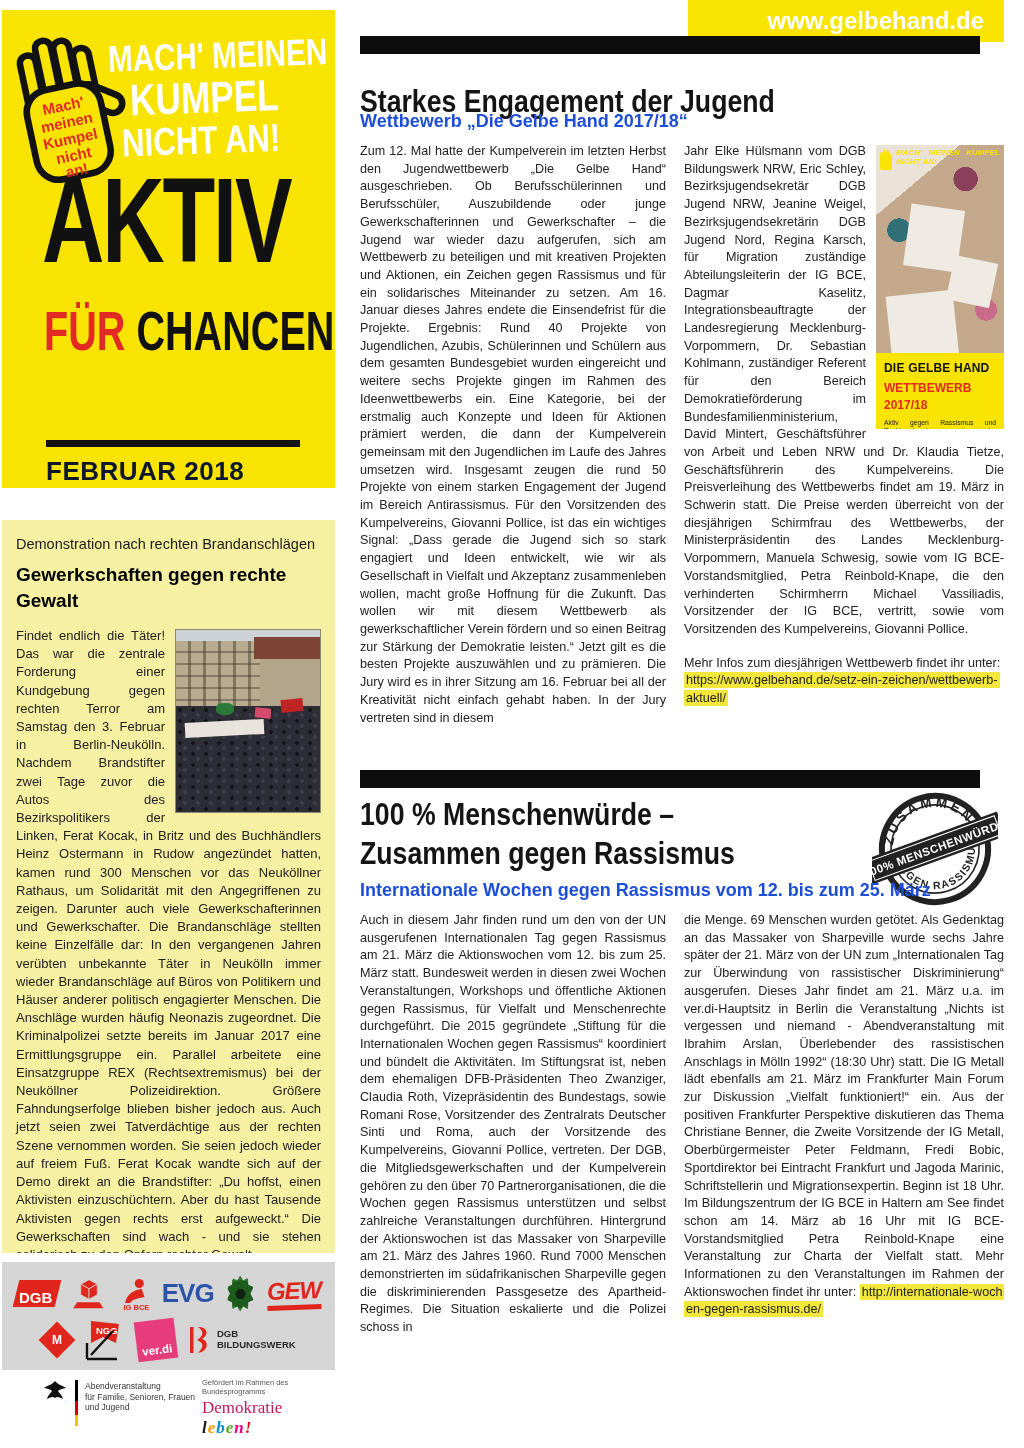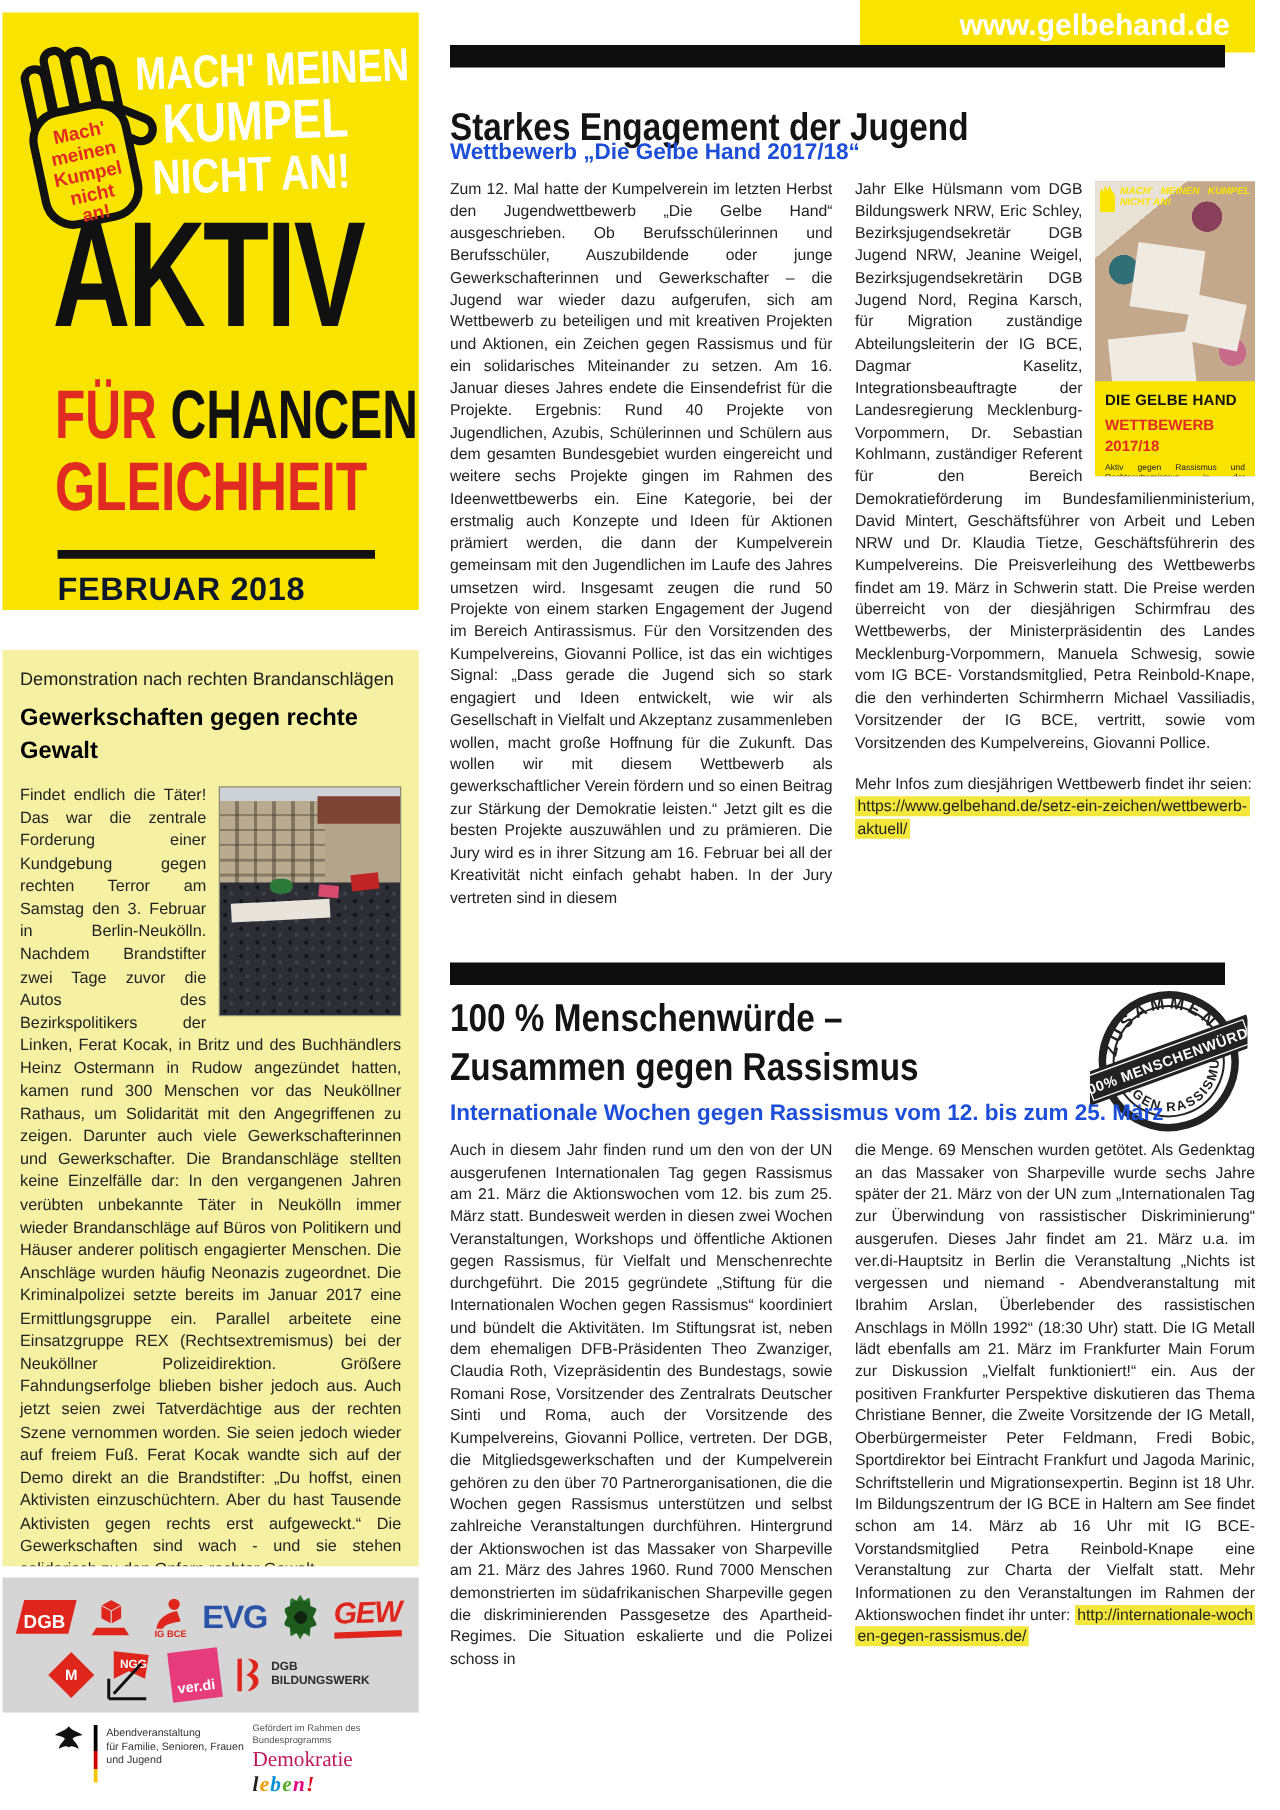--- a/index.html
+++ b/index.html
@@ -92,21 +92,21 @@
   .a2-sub{top:880px;}
   .coltext{font-size:12.6px;line-height:17.7px;text-align:justify;hyphens:auto;color:#222;overflow:hidden;}
   .a1c1{left:360px;top:143px;width:306px;height:620px;}
   .a1c2{left:684px;top:143px;width:320px;height:620px;}
   .a2c1{left:360px;top:912px;width:306px;height:514px;}
   .a2c2{left:684px;top:912px;width:320px;height:522px;}
   .hl{background:#F3E73C;padding:1px 2px;overflow-wrap:anywhere;word-break:break-all;color:#222;text-decoration:none;box-decoration-break:clone;}
   .moreinfo{margin-top:16px;}
 
   
-  .cover{float:right;width:128px;height:236px;margin:2px 0 6px 10px;position:relative;overflow:hidden;
+  .cover{float:right;width:128px;height:284px;margin:2px 0 6px 10px;position:relative;overflow:hidden;
     background:
       radial-gradient(circle 30px at 70% 12%,#8a3f5a 0 40%,transparent 41%),
       radial-gradient(circle 26px at 18% 30%,#2f6f75 0 45%,transparent 46%),
       radial-gradient(circle 24px at 86% 58%,#c86a8a 0 45%,transparent 46%),
       linear-gradient(140deg,#e9e2d6 0 18%,transparent 18%),
       #c3a88c;}
   .cover .sheet{position:absolute;background:#efeae2;}
   .cover .s1{left:24%;top:22%;width:42%;height:22%;transform:rotate(8deg);}
   .cover .s2{left:10%;top:52%;width:52%;height:24%;transform:rotate(-6deg);}
   .cover .s3{left:58%;top:40%;width:34%;height:16%;transform:rotate(12deg);}
@@ -140,21 +140,20 @@
       <text x="56" y="124">Kumpel</text>
       <text x="56" y="142">nicht</text>
       <text x="56" y="158">an!</text>
     </g>
   </svg>
   <div class="mh-t1"><span class="cond" style="transform:scaleX(0.8)">MACH' MEINEN</span></div>
   <div class="mh-t2"><span class="cond" style="transform:scaleX(0.8)">KUMPEL</span></div>
   <div class="mh-t3"><span class="cond" style="transform:scaleX(0.8)">NICHT AN!</span></div>
   <div class="mh-aktiv"><span class="cond" style="transform:scaleX(0.72)">AKTIV</span></div>
   <div class="mh-line2"><span class="cond" style="transform:scaleX(0.72)"><span class="red">FÜR</span> <span style="color:#111">CHANCEN-</span></span></div>
-  <div class="mh-line3"><span class="cond" style="transform:scaleX(0.75)">GLEICHHEIT</span></div>
   <div class="mh-rule"></div>
   <div class="mh-date">FEBRUAR 2018</div>
 </div>
 
 <div class="abs pale">
   <div class="kicker">Demonstration nach rechten Brandanschlägen</div>
   <h2>Gewerkschaften gegen rechte Gewalt</h2>
   <div class="body">
     <div class="demo-photo">
       <div class="bldg"></div>
@@ -253,21 +252,21 @@
       <div class="cover-hand"></div>
       <div class="cover-toptxt">MACH' MEINEN KUMPEL NICHT AN!</div>
     </div>
     <div class="cover-cap">
       <div class="l1">DIE GELBE HAND</div>
       <div class="l2">WETTBEWERB 2017/18</div>
       <div class="l3">Aktiv gegen Rassismus und Rechtsextremismus in der Arbeitswelt</div>
     </div>
   </div>
   <span>Jahr Elke Hülsmann vom DGB Bildungswerk NRW, Eric Schley, Bezirksjugendsekretär DGB Jugend NRW, Jeanine Weigel, Bezirksjugendsekretärin DGB Jugend Nord, Regina Karsch, für Migration zuständige Abteilungsleiterin der IG BCE, Dagmar Kaselitz, Integrationsbeauftragte der Landesregierung Mecklenburg-Vorpommern, Dr. Sebastian Kohlmann, zuständiger Referent für den Bereich Demokratieförderung im Bundesfamilienministerium, David Mintert, Geschäftsführer von Arbeit und Leben NRW und Dr. Klaudia Tietze, Geschäftsführerin des Kumpelvereins. Die Preisverleihung des Wettbewerbs findet am 19. März in Schwerin statt. Die Preise werden überreicht von der diesjährigen Schirmfrau des Wettbewerbs, der Ministerpräsidentin des Landes Mecklenburg-Vorpommern, Manuela Schwesig, sowie vom IG BCE- Vorstandsmitglied, Petra Reinbold-Knape, die den verhinderten Schirmherrn Michael Vassiliadis, Vorsitzender der IG BCE, vertritt, sowie vom Vorsitzenden des Kumpelvereins, Giovanni Pollice.</span>
-  <div class="moreinfo">Mehr Infos zum diesjährigen Wettbewerb findet ihr seien:</div>
+  <div class="moreinfo">Mehr Infos zum diesjährigen Wettbewerb findet ihr unter:</div>
   <div><a class="hl">https://www.gelbehand.de/setz-ein-zeichen/wettbewerb-aktuell/</a></div>
 </div>
 
 <div class="abs bar bar2"></div>
 <div class="abs a-title a2-title1"><span class="cond" style="transform:scaleX(0.86)">100 % Menschenwürde –</span></div>
 <div class="abs a-title a2-title2"><span class="cond" style="transform:scaleX(0.86)">Zusammen gegen Rassismus</span></div>
 
 <svg class="abs stamp" viewBox="0 0 126 126">
   <defs>
     <path id="arcT" d="M 21,63 A 42,42 0 0 1 105,63"></path>

